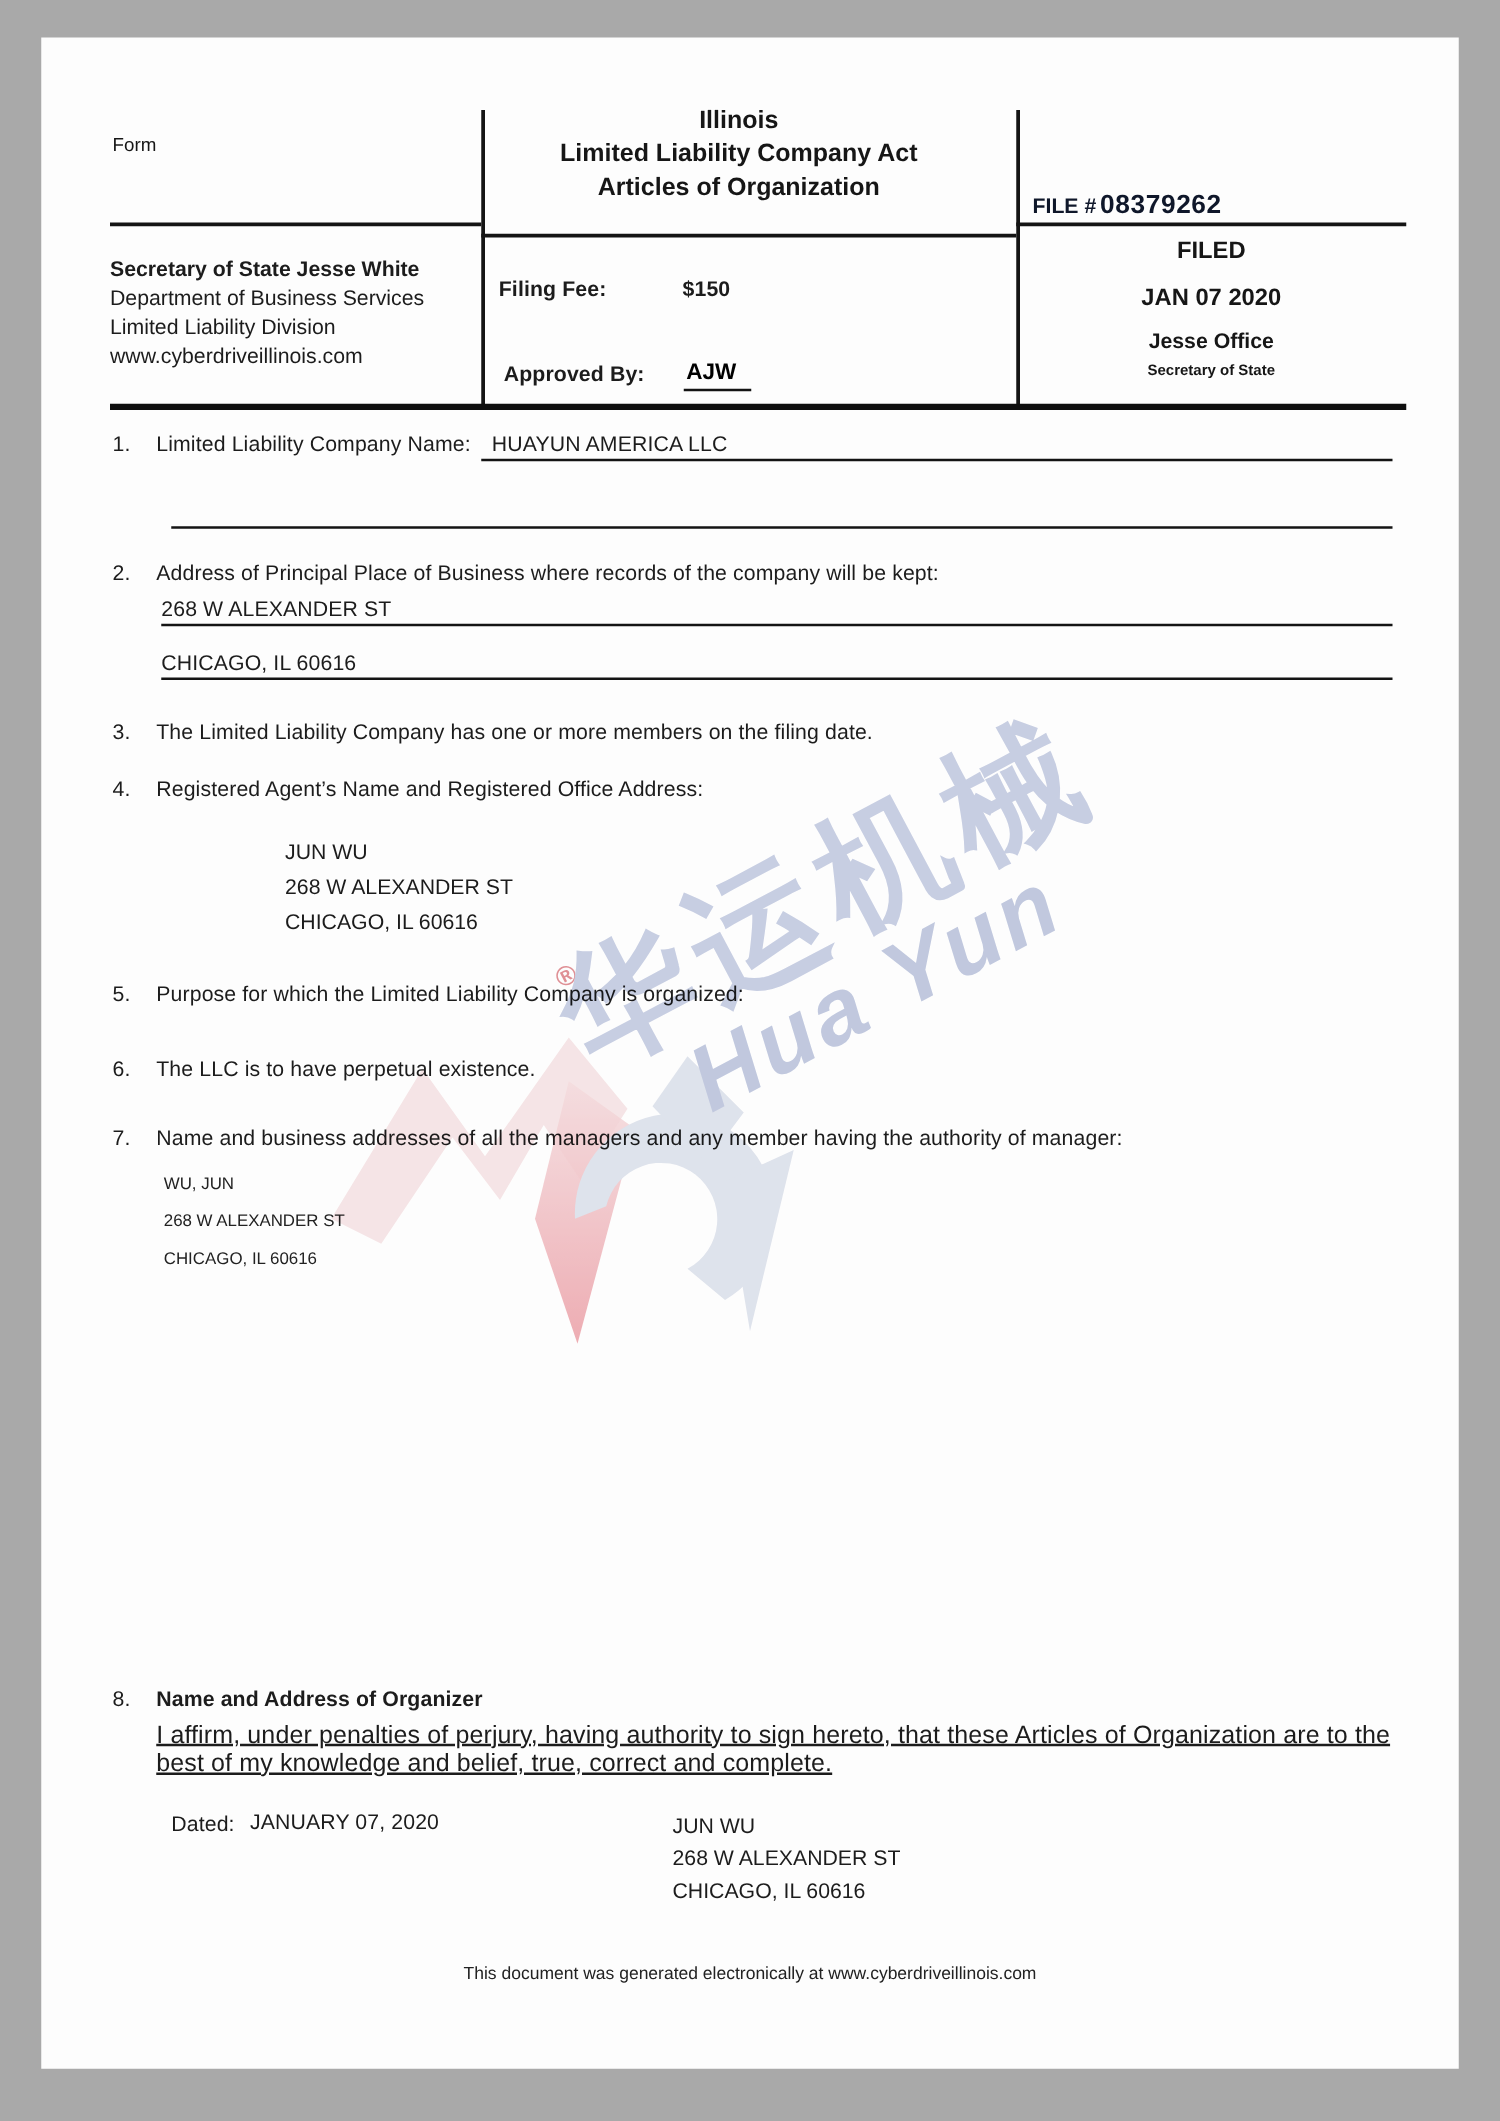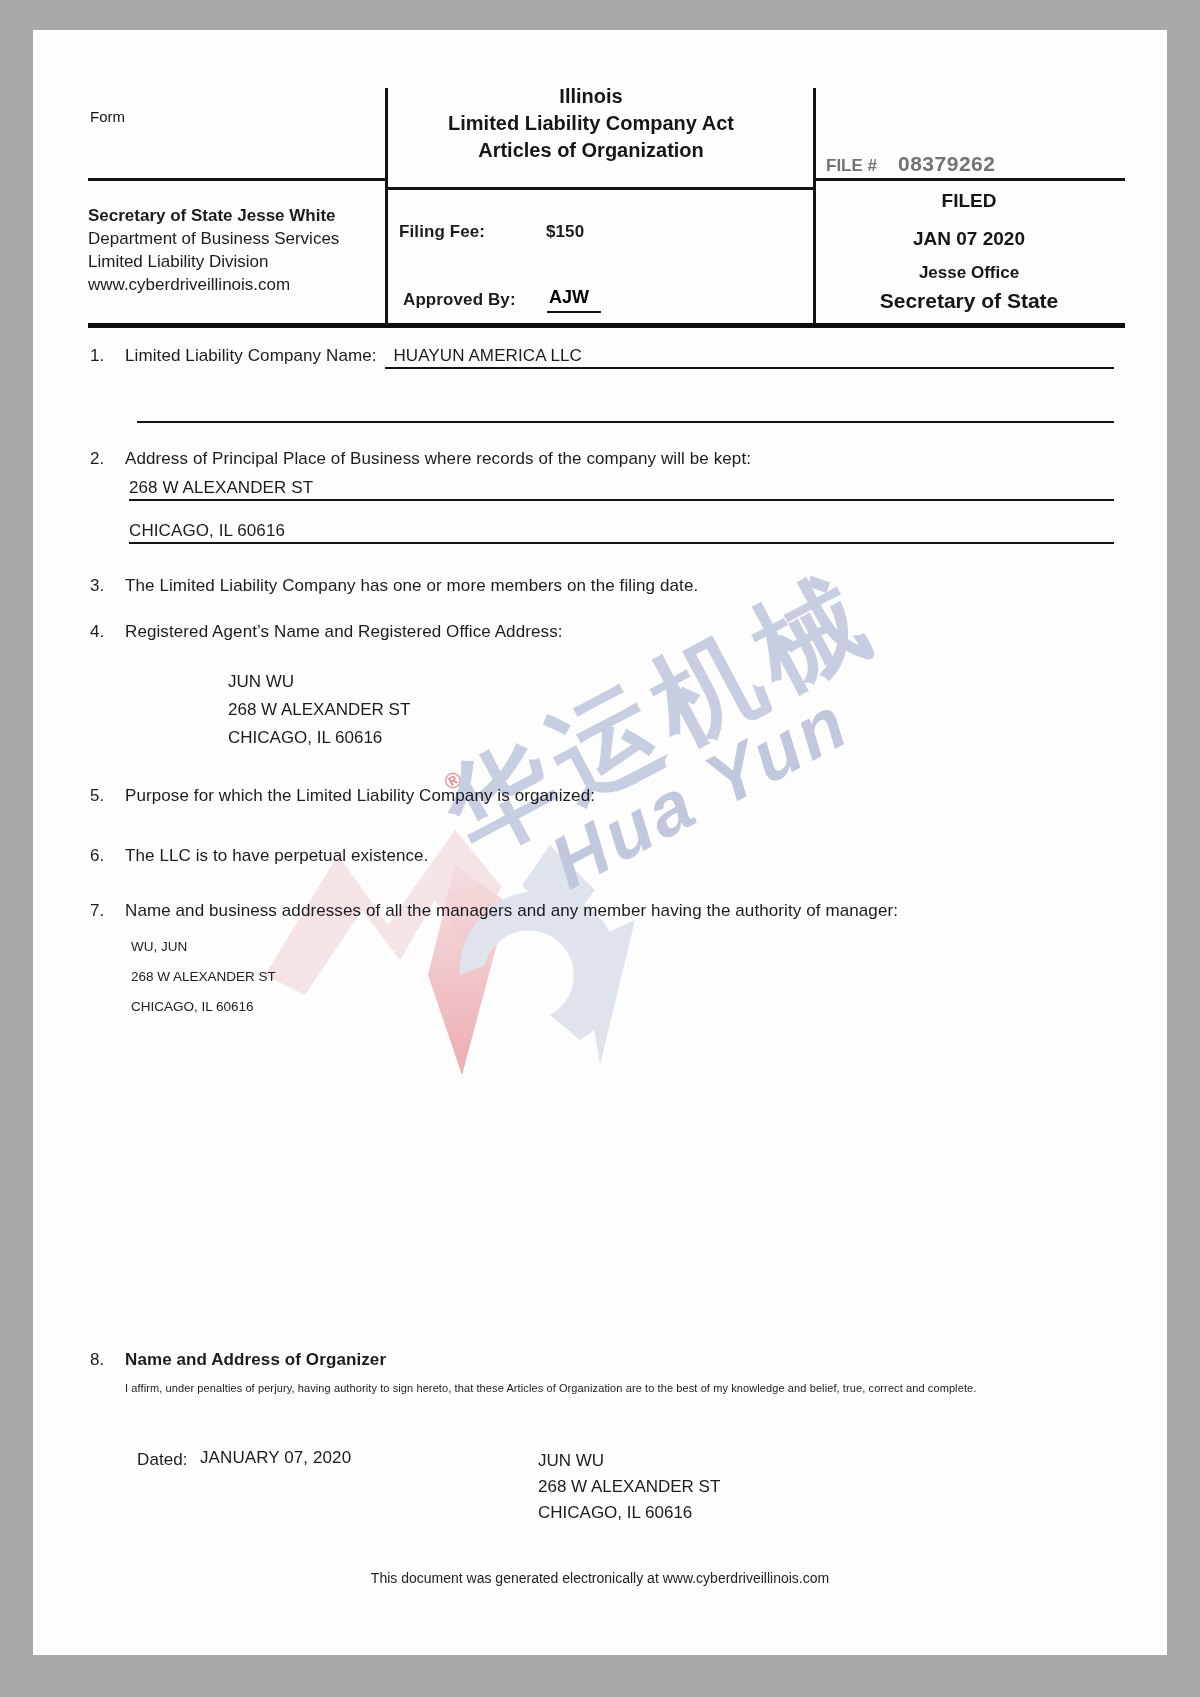--- a/index.html
+++ b/index.html
@@ -19,31 +19,31 @@
   .line{position:absolute;background:#141414;height:2px;}
   .cellline{position:absolute;background:#141414;height:3px;}
   .vline{position:absolute;background:#141414;width:3px;}
   .heavy{position:absolute;background:#0e0e0e;height:5px;}
   .formrow{display:flex;align-items:baseline;gap:7px;color:#161616;}
   .formrow .small{font-size:15px;}
   .formrow .big{font-size:54px;font-weight:bold;letter-spacing:-1px;}
   .issuer div{line-height:23px;font-size:17px;color:#1c1c1c;white-space:nowrap;}
   .ctr{text-align:center;}
   .title3 div{line-height:27px;font-size:20px;font-weight:bold;color:#161616;}
-  .filerow{display:flex;align-items:baseline;gap:21px;color:#737373;}
+  .filerow{display:flex;align-items:baseline;gap:3px;color:#0f172a;}
   .filerow .lab{font-size:17px;font-weight:bold;}
   .filerow .num{font-size:21px;font-weight:bold;letter-spacing:.5px;}
   .stamp{position:absolute;left:780px;width:312px;text-align:center;color:#161616;font-weight:bold;white-space:nowrap;}
   .ajw{font-size:18px;font-weight:bold;}
   .itemnum{position:absolute;left:57px;}
   .itemtext{position:absolute;left:92px;}
   .addr17 div{line-height:28px;font-size:17px;color:#1c1c1c;white-space:nowrap;}
   .addr13 div{line-height:30px;font-size:13.5px;color:#222;white-space:nowrap;}
   .addrOrg div{line-height:26px;font-size:17px;color:#1c1c1c;white-space:nowrap;}
-  .para{font-size:11px;color:#1c1c1c;line-height:23px;white-space:normal;letter-spacing:.1px;}
+  .para{font-size:20px;color:#1c1c1c;line-height:23px;white-space:normal;letter-spacing:.1px;text-decoration:underline;}
   .footer{position:absolute;left:0;width:1134px;text-align:center;font-size:14px;color:#222;}
   
   .wm{position:absolute;left:0;top:0;width:100%;height:100%;pointer-events:none;
       mix-blend-mode:multiply;opacity:.6;z-index:5;}
   .wm-cn{
     position:absolute;left:627px;top:685px;
     transform:translate(-50%,-50%) rotate(-28deg);
     font-size:106px;font-weight:bold;letter-spacing:10px;
     color:#a5b0d2;white-space:nowrap;
     font-family:"DejaVu Sans",sans-serif;
@@ -93,21 +93,21 @@
   <div class="abs ajw" style="left:516px;top:257px;">AJW</div>
   <div class="line" style="left:514px;top:281px;width:54px;"></div>
 
   <div class="abs filerow" style="left:793px;top:122px;">
     <span class="lab">FILE #</span>
     <span class="num">08379262</span>
   </div>
   <div class="stamp" style="top:160px;font-size:19px;">FILED</div>
   <div class="stamp" style="top:198px;font-size:19px;">JAN 07 2020</div>
   <div class="stamp" style="top:233px;font-size:17px;">Jesse Office</div>
-  <div class="stamp" style="top:259px;font-size:21px;">Secretary of State</div>
+  <div class="stamp" style="top:259px;font-size:12px;">Secretary of State</div>
 
   <div class="itemnum t" style="top:316px;">1.</div>
   <div class="itemtext t" style="top:316px;">
     <span>Limited Liability Company Name:</span>
     <span style="margin-left:12px;">HUAYUN AMERICA LLC</span>
   </div>
   <div class="line" style="left:352px;top:337px;width:729px;"></div>
   <div class="line" style="left:104px;top:391px;width:977px;"></div>
 
   <div class="itemnum t" style="top:419px;">2.</div>

